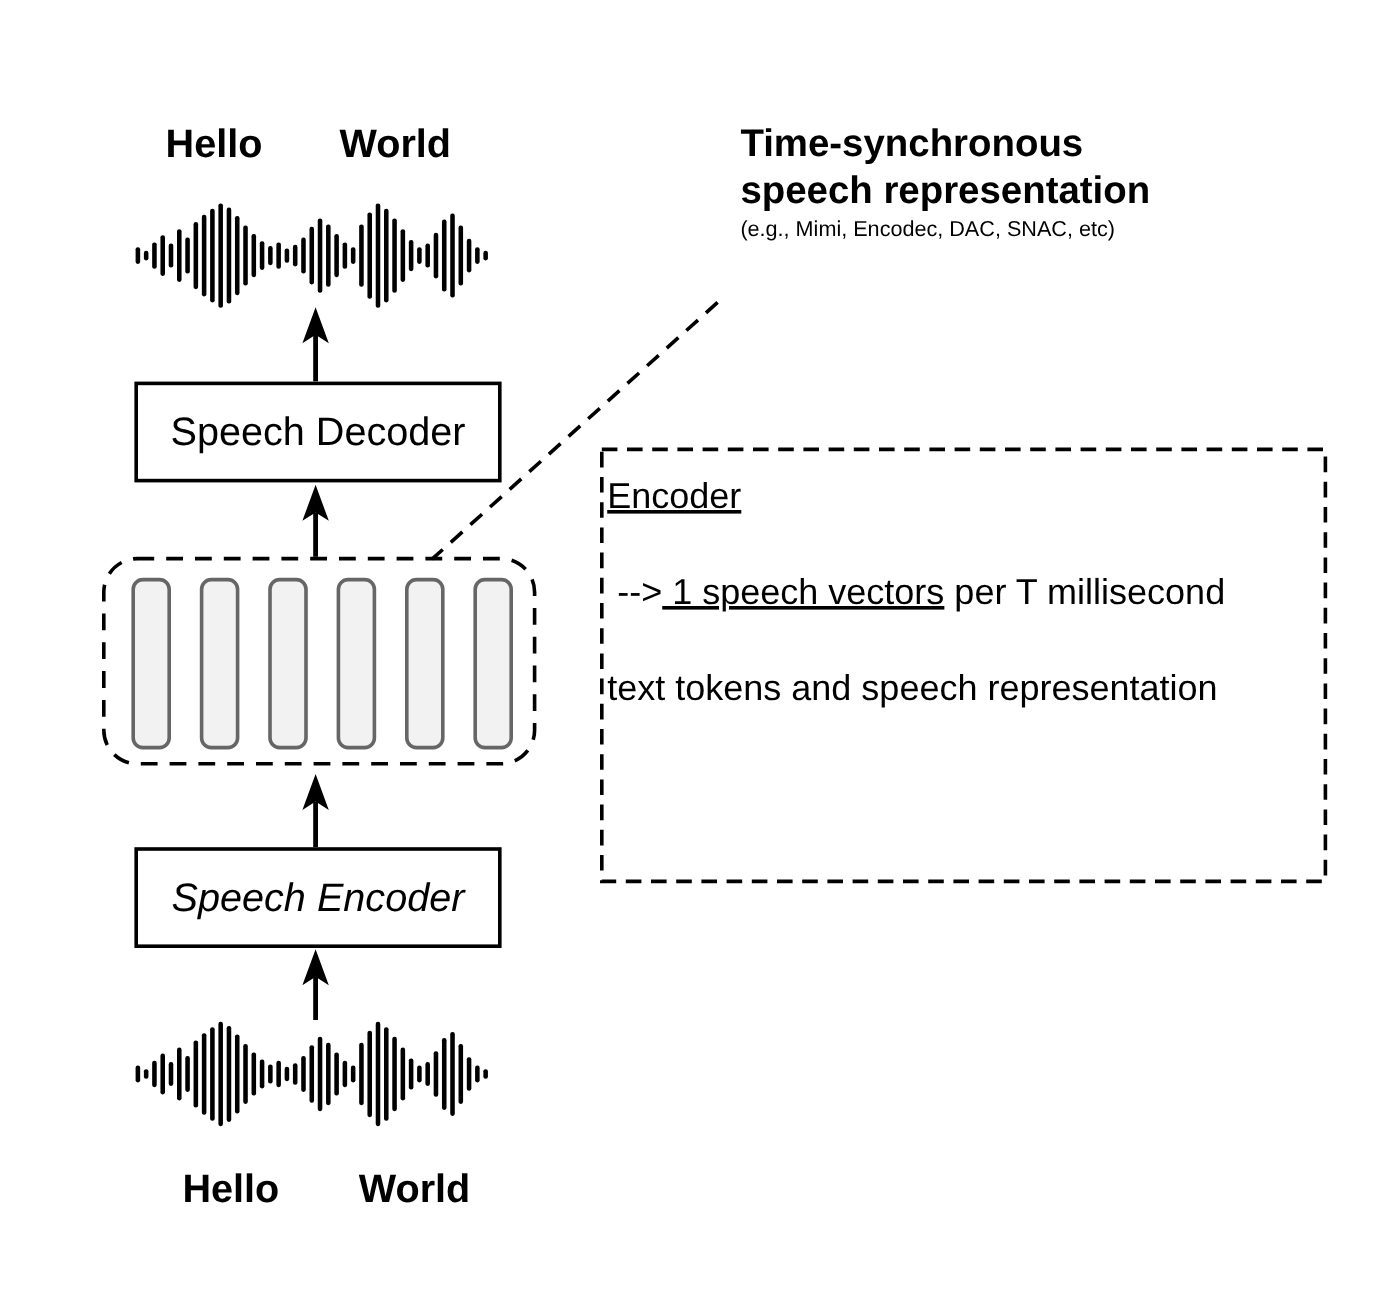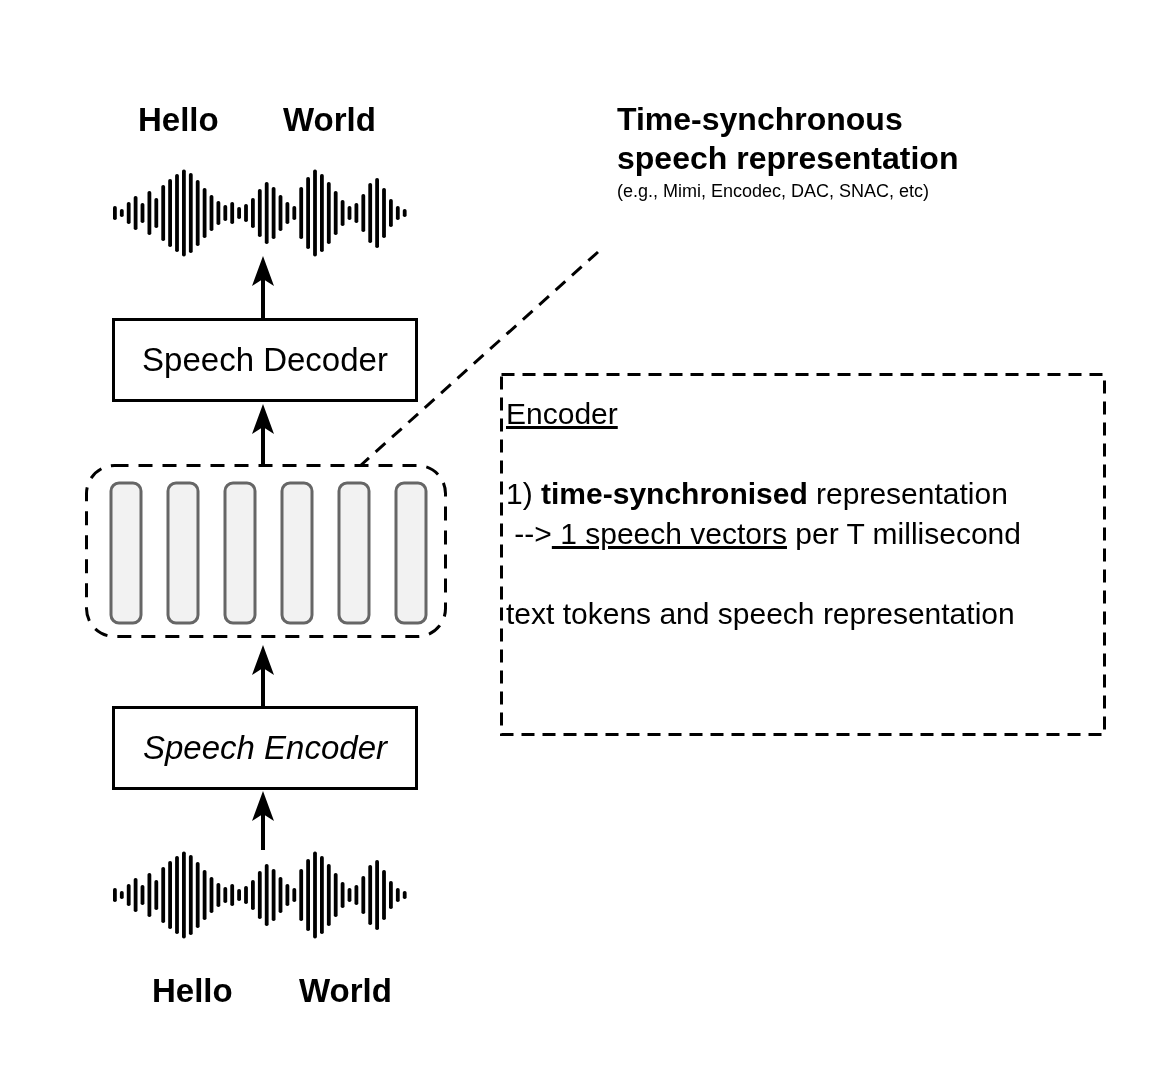--- a/index.html
+++ b/index.html
@@ -179,19 +179,18 @@
 
   <div class="title-block">
     <div class="title-line">Time-synchronous</div>
     <div class="title-line">speech representation</div>
     <div class="subtitle">(e.g., Mimi, Encodec, DAC, SNAC, etc)</div>
   </div>
 
   <div class="issues-block">
     <div class="iline issues-heading">Encoder</div>
     <div class="spacer"></div>
-    <div class="iline"><span>1) </span><span class="b">time-synchronised</span><span> representation</span></div>
     <div class="iline"><span> --&gt;</span><span class="u"> 1 speech vectors</span><span> per T millisecond</span></div>
     <div class="spacer"></div>
     <div class="iline">text tokens and speech representation</div>
   </div>
 
 </div>
 
 </body></html>

